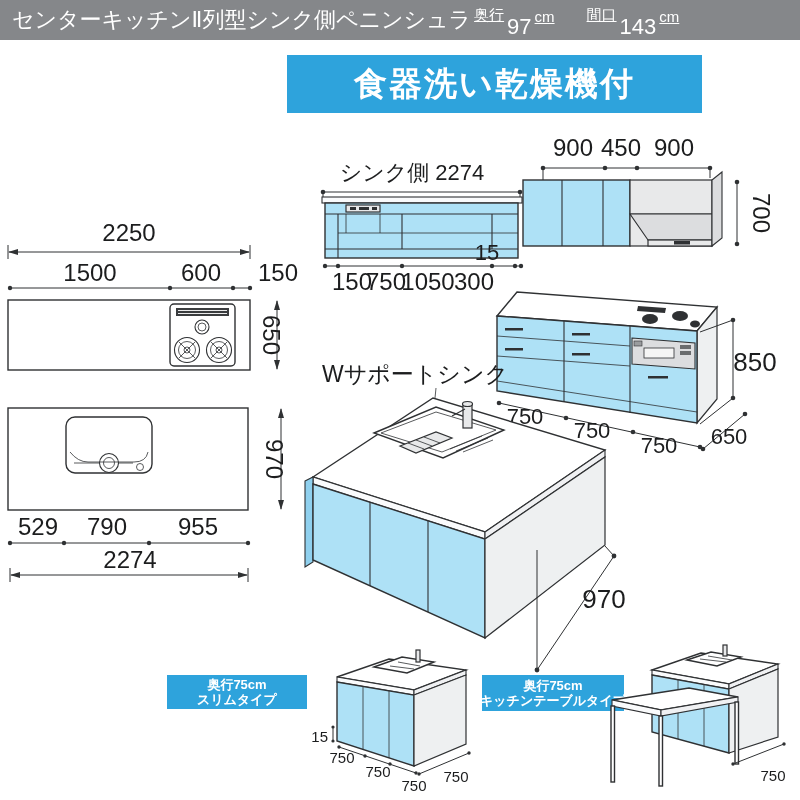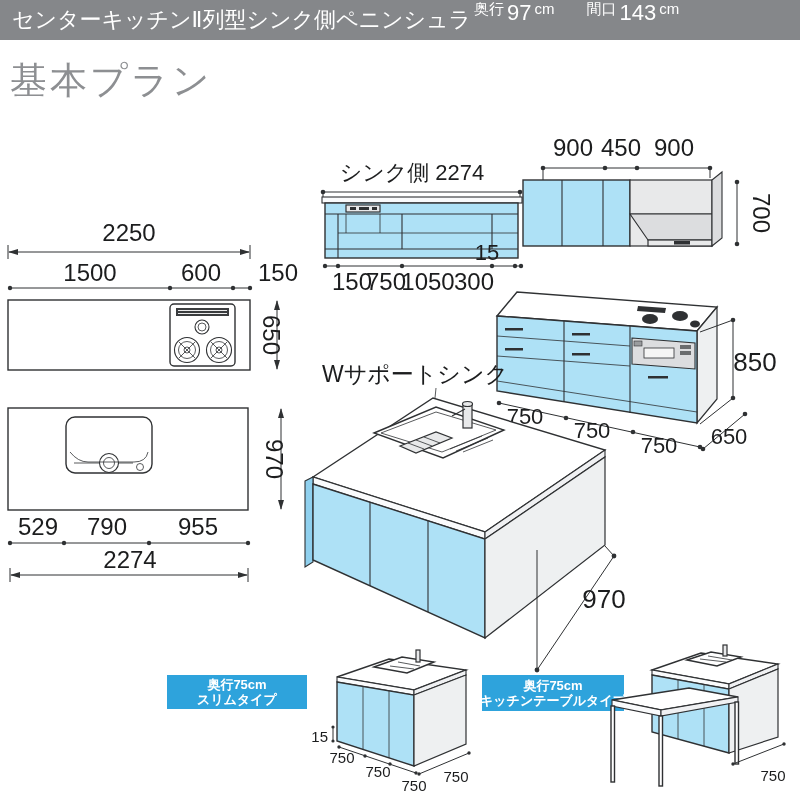--- a/index.html
+++ b/index.html
@@ -5,26 +5,26 @@
   :root{
     --header-bg:#85878a; --title-text:#8d8f92; --accent-blue:#2ea3dc;
     --panel-blue:#aee1f6; --panel-blue-side:#8fd0ee; --gray-face:#e8e9ea; --line:#2f3133;
   }
   html,body{margin:0;padding:0;}
   body{font-family:"Liberation Sans",sans-serif;background:#fff;}
   .stage{position:relative;width:800px;height:800px;background:#fff;overflow:hidden;}
 
   .header-bar{
     position:absolute;left:0;top:0;width:800px;height:40px;
-    background:var(--header-bg);color:#fff;display:flex;align-items:flex-start;
+    background:var(--header-bg);color:#fff;display:flex;align-items:flex-end;
     padding-left:12px;box-sizing:border-box;white-space:nowrap;
   }
   .header-bar .big{font-size:22px;line-height:40px;}
   .header-bar .num{font-size:22px;}
-  .header-bar .small{font-size:15px;margin:0 3px;}
+  .header-bar .small{font-size:15px;margin:15px 3px;text-decoration:underline;}
   .header-bar .gap{display:inline-block;width:26px;}
 
   .plan-title{
     position:absolute;left:10px;top:56px;font-size:37px;letter-spacing:3px;
     color:var(--title-text);
   }
   .banner{
     position:absolute;left:287px;top:55px;width:415px;height:58px;
     background:var(--accent-blue);color:#fff;display:flex;align-items:center;justify-content:center;
     font-size:33px;font-weight:bold;letter-spacing:2px;
@@ -59,21 +59,23 @@
     <span class="big">センターキッチンⅡ列型シンク側ペニンシュラ</span>
     <span class="small">奥行</span>
     <span class="num">97</span>
     <span class="small">cm</span>
     <span class="gap"></span>
     <span class="small">間口</span>
     <span class="num">143</span>
     <span class="small">cm</span>
   </div>
 
-  <div class="plan-title">基本プラン</div>
+  <div class="banner">
+    <span>食器洗い乾燥機付</span>
+  </div>
 
   <svg width="800" height="800" viewBox="0 0 800 800">
     <defs>
       <marker id="arrow" viewBox="0 0 10 10" refX="9" refY="5" markerWidth="10" markerHeight="10" orient="auto-start-reverse">
         <path d="M0,2 L10,5 L0,8 z" fill="#2f3133"></path>
       </marker>
     </defs>
 
     <g>
       <text class="t22" x="412" y="180">シンク側 2274</text>

